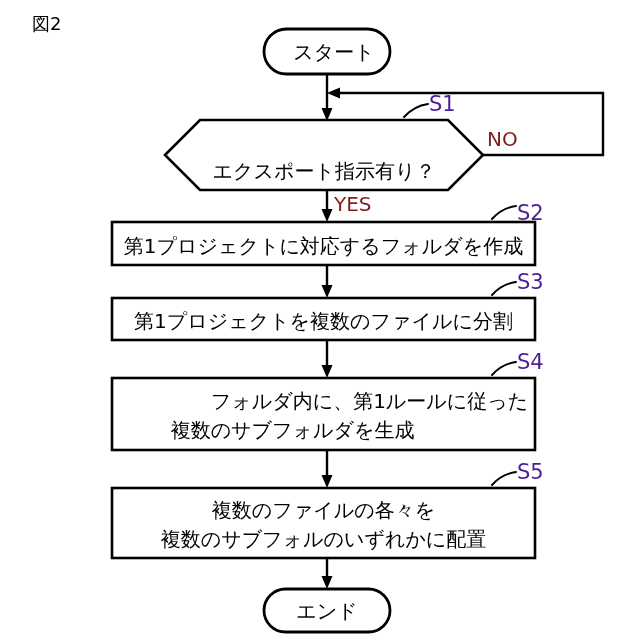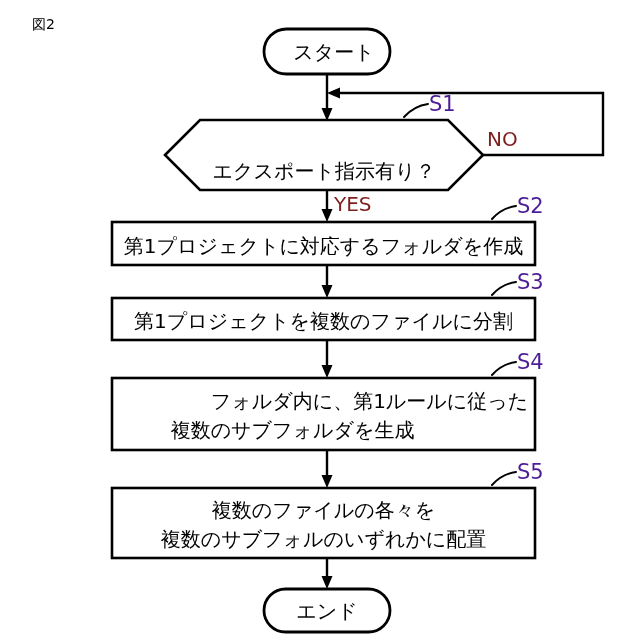--- a/index.html
+++ b/index.html
@@ -77,21 +77,21 @@
     position: absolute;
     font-size: 20px;
     line-height: 20px;
     color: #7f1d1d;
     white-space: nowrap;
   }
   .fig-label {
     position: absolute;
     left: 32px;
     top: 14px;
-    font-size: 14px;
+    font-size: 18px;
     line-height: 20px;
     color: #000000;
     white-space: nowrap;
   }
 </style>
 </head>
 <body>
 
 <div id="page">
 
@@ -152,21 +152,21 @@
 
   <div class="node-text" style="left:112px; top:386px; width:423px;margin-left:46px;">フォルダ内に、第1ルールに従った</div>
   <div class="node-text" style="left:112px; top:415px; width:361px;">複数のサブフォルダを生成</div>
 
   <div class="node-text" style="left:112px; top:524px; width:423px;">複数のサブフォルのいずれかに配置</div>
   <div class="node-text" style="left:112px; top:495px; width:423px;">複数のファイルの各々を</div>
 
   <div class="term-text" style="left:264px; top:600px; width:126px;">エンド</div>
 
   <div class="step-label" style="left:429px; top:94px;">S1</div>
-  <div class="step-label" style="left:517px; top:196px;">S2</div>
+  <div class="step-label" style="left:517px; top:203px;">S2</div>
   <div class="step-label" style="left:517px; top:272px;">S3</div>
   <div class="step-label" style="left:517px; top:352px;">S4</div>
   <div class="step-label" style="left:517px; top:462px;">S5</div>
 
   <div class="branch-label" style="left:334px; top:194px;">YES</div>
   <div class="branch-label" style="left:487px; top:129px;">NO</div>
 
 </div>
 
 </body></html>

